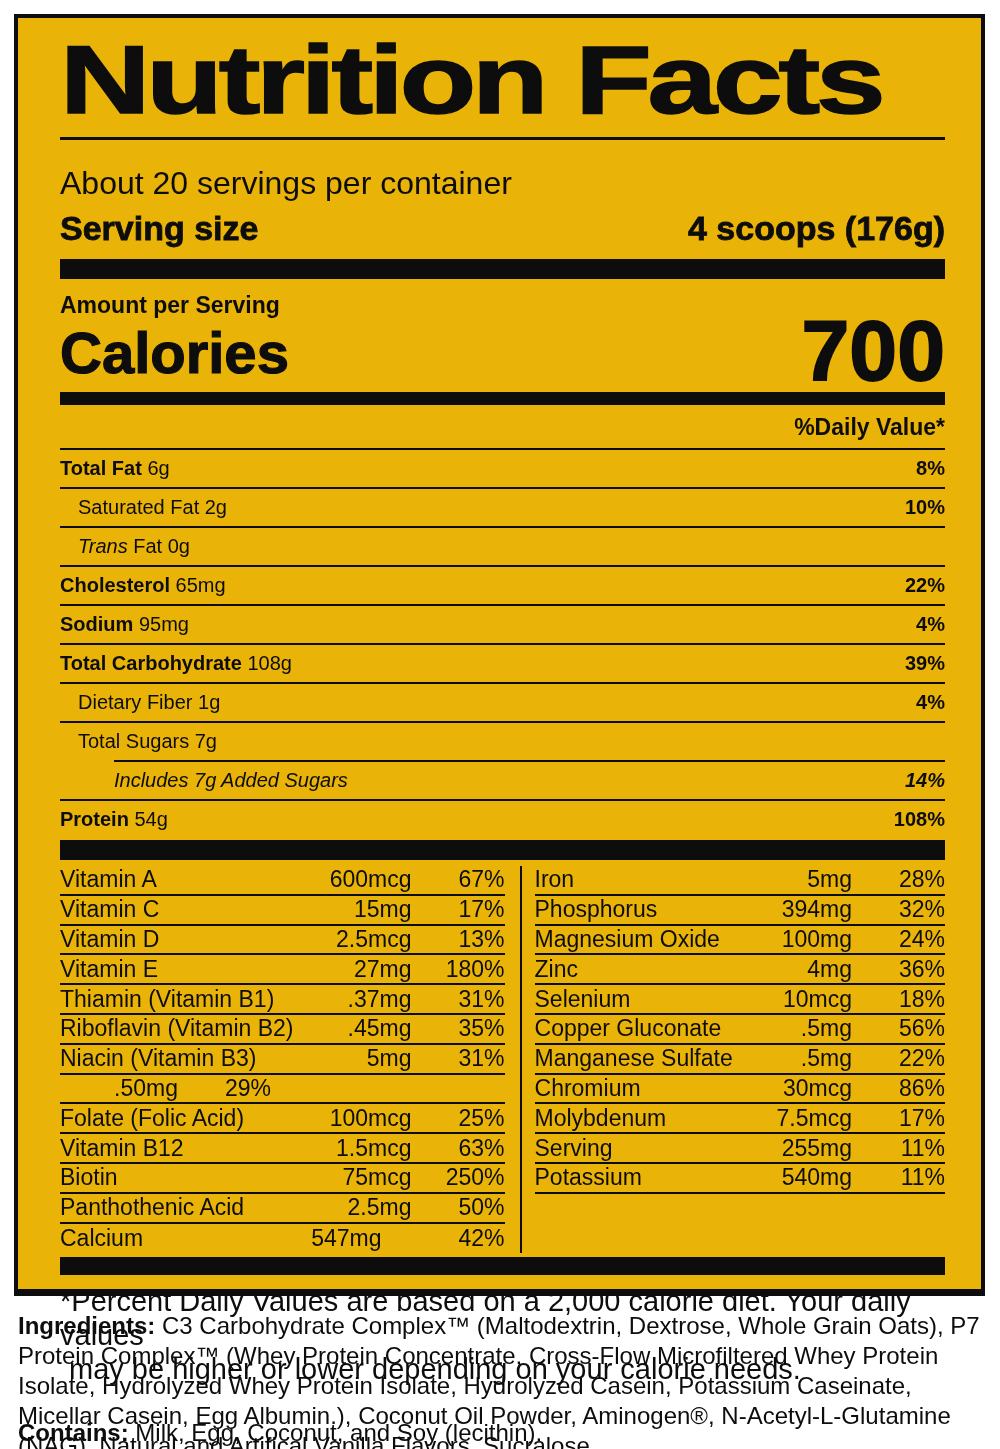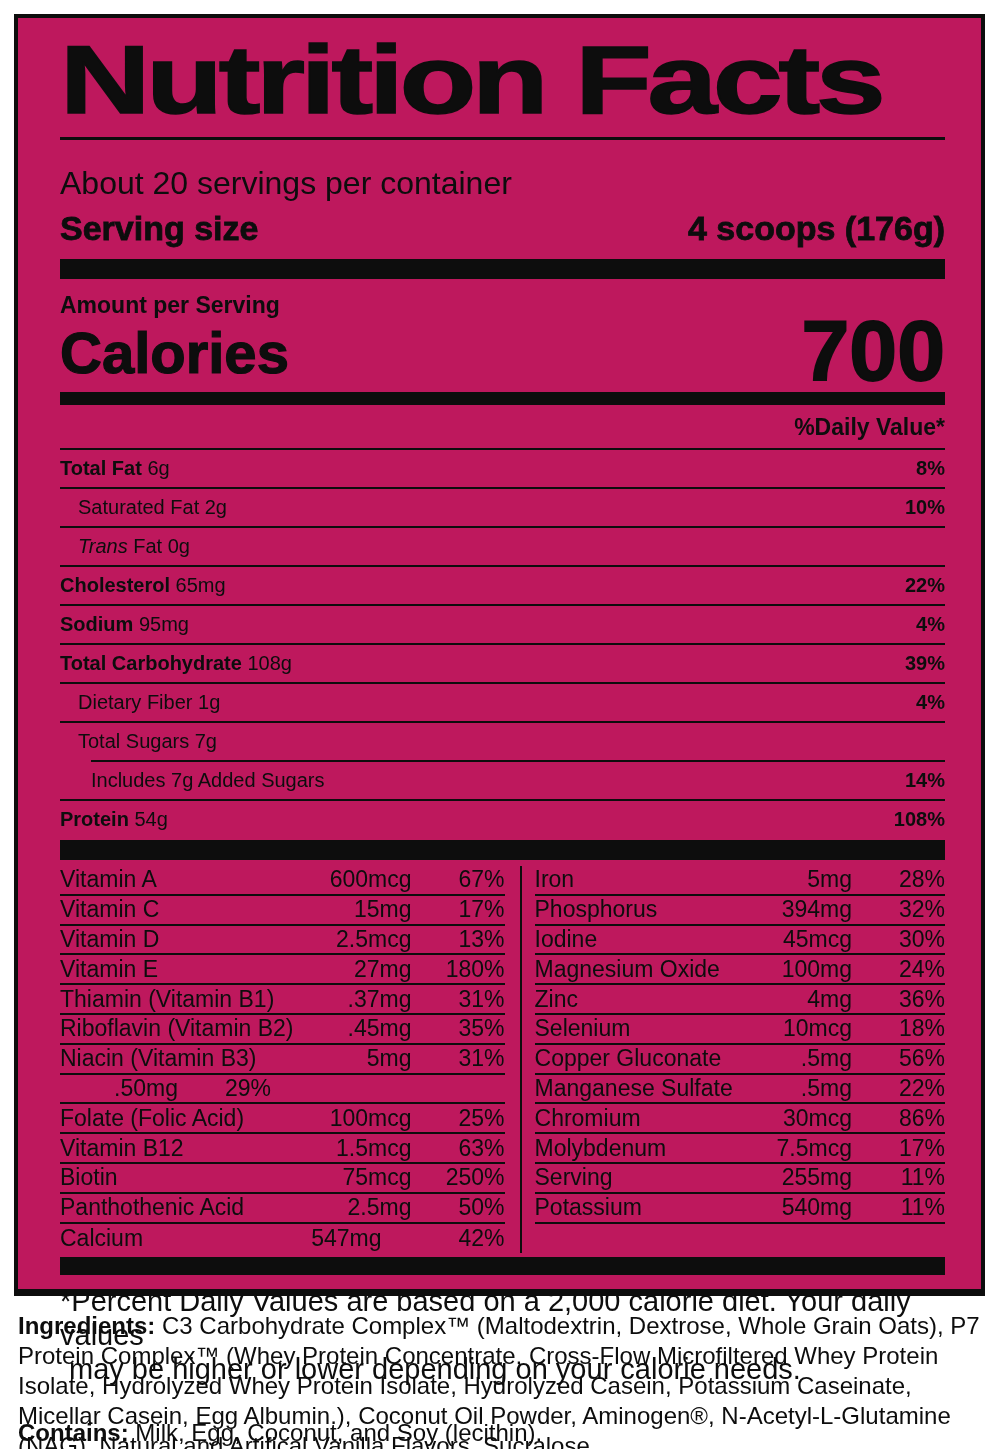--- a/index.html
+++ b/index.html
@@ -7,21 +7,21 @@
   body {
     width:1000px; height:1449px;
     font-family:"Liberation Sans", sans-serif;
     color:#0d0d0d; position:relative; overflow:hidden;
   }
   .facts-box {
     position:absolute; left:14px; top:14px;
     width:971px; height:1282px;
     border:4px solid #0d0d0d; border-bottom-width:7px;
     padding:0 36px 0 42px;
-    background:#be185d;
+    background:#eab308;
   }
   .nf-title {
     margin-top:14px;
     font-size:92px; font-weight:bold; letter-spacing:-3px;
     line-height:96px; white-space:nowrap;
     transform:scale(1.36,1.04); transform-origin:0 60%;
     -webkit-text-stroke:1.5px #0d0d0d;
   }
   .title-rule { height:3px; background:#0d0d0d; margin-top:9px; }
   .servings { font-size:32px; line-height:38px; margin-top:24px; }
@@ -41,21 +41,21 @@
     text-align:right; font-size:23px; font-weight:bold;
     padding:9px 0 7px; border-bottom:2px solid #0d0d0d;
   }
   .nrow {
     display:flex; justify-content:space-between; align-items:flex-start;
     font-size:20px; line-height:30px; padding:3px 0 4px;
   }
   .nrow + .nrow { border-top:2px solid #0d0d0d; }
   .nrow .ndv { font-weight:bold; }
   .ind1 { padding-left:18px; }
-  .row-added-sugars { margin-left:31px; }
+  .row-added-sugars { margin-left:54px;font-style:italic; }
   .bar-3 { height:20px; margin:2px 0 4px; }
   .micro-table { display:flex; padding-top:2px; }
   .micro-col { flex:1; }
   .micro-col.left  { padding-right:15px; }
   .micro-col.right { padding-left:13px; }
   .micro-divider { width:2px; background:#0d0d0d; }
   .mrow {
     display:flex; align-items:center;
     height:29.8px; border-bottom:2px solid #0d0d0d; font-size:23px;
   }
@@ -222,25 +222,20 @@
           <span class="mname">Iron</span>
           <span class="mamount">5mg</span>
           <span class="mdv">28%</span>
         </div>
         <div class="mrow">
           <span class="mname">Phosphorus</span>
           <span class="mamount">394mg</span>
           <span class="mdv">32%</span>
         </div>
         <div class="mrow">
-          <span class="mname">Iodine</span>
-          <span class="mamount">45mcg</span>
-          <span class="mdv">30%</span>
-        </div>
-        <div class="mrow">
           <span class="mname">Magnesium Oxide</span>
           <span class="mamount">100mg</span>
           <span class="mdv">24%</span>
         </div>
         <div class="mrow">
           <span class="mname">Zinc</span>
           <span class="mamount">4mg</span>
           <span class="mdv">36%</span>
         </div>
         <div class="mrow">

